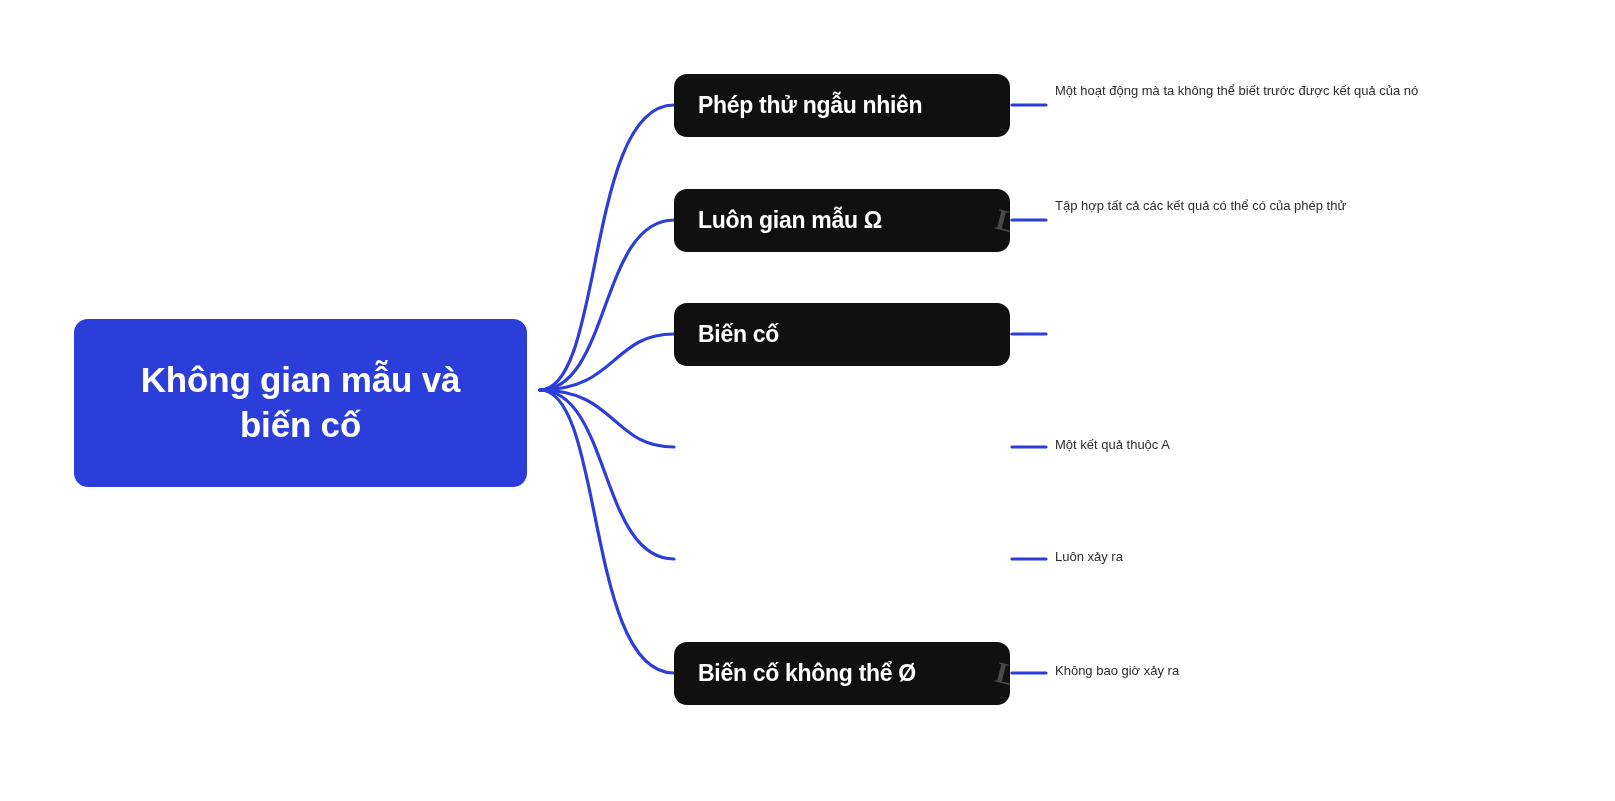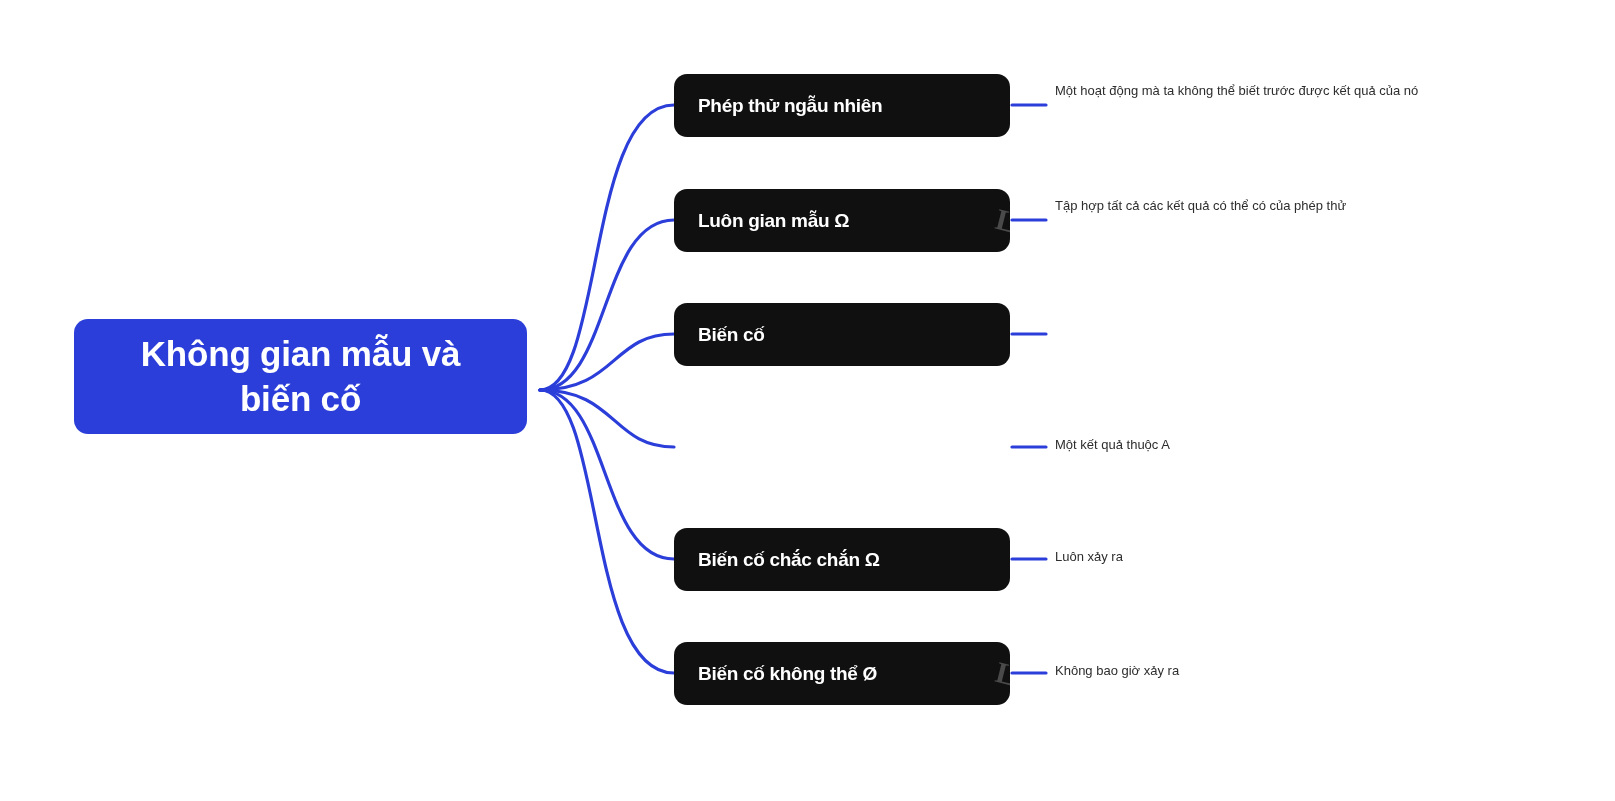--- a/index.html
+++ b/index.html
@@ -33,21 +33,21 @@
     z-index: 1;
     pointer-events: none;
   }
 
   
   .root-node {
     position: absolute;
     left: 74px;
     top: 319px;
     width: 453px;
-    height: 115px;
+    height: 168px;
     background: #2b3ed9;
     border-radius: 14px;
     z-index: 2;
     display: flex;
     align-items: center;
     justify-content: center;
     box-sizing: border-box;
     padding: 0 40px;
   }
   .root-label {
@@ -69,21 +69,21 @@
     border-radius: 13px;
     z-index: 2;
     display: flex;
     align-items: center;
     box-sizing: border-box;
     padding: 0 24px;
     overflow: hidden;
   }
   .branch-label {
     color: #ffffff;
-    font-size: 19px;
+    font-size: 23px;
     font-weight: bold;
     letter-spacing: -0.3px;
     white-space: nowrap;
     position: relative;
     z-index: 2;
     text-align: right;
   }
   
   .node-watermark {
     position: absolute;
@@ -149,24 +149,20 @@
   </div>
   <div class="desc" style="top:197px">Tập hợp tất cả các kết quả có thể có của phép thử</div>
 
   <div class="branch-node" style="top:303px">
     <span class="branch-label">Biến cố</span>
     <span class="node-watermark"></span>
   </div>
 
   <div class="desc" style="top:436px">Một kết quả thuộc A</div>
 
-  <div class="branch-node" style="top:528px">
-    <span class="branch-label">Biến cố chắc chắn Ω</span>
-    <span class="node-watermark"></span>
-  </div>
   <div class="desc" style="top:548px">Luôn xảy ra</div>
 
   <div class="branch-node" style="top:642px">
     <span class="branch-label">Biến cố không thể Ø</span>
     <span class="node-watermark">L</span>
   </div>
   <div class="desc" style="top:662px">Không bao giờ xảy ra</div>
 
 </div>
 

